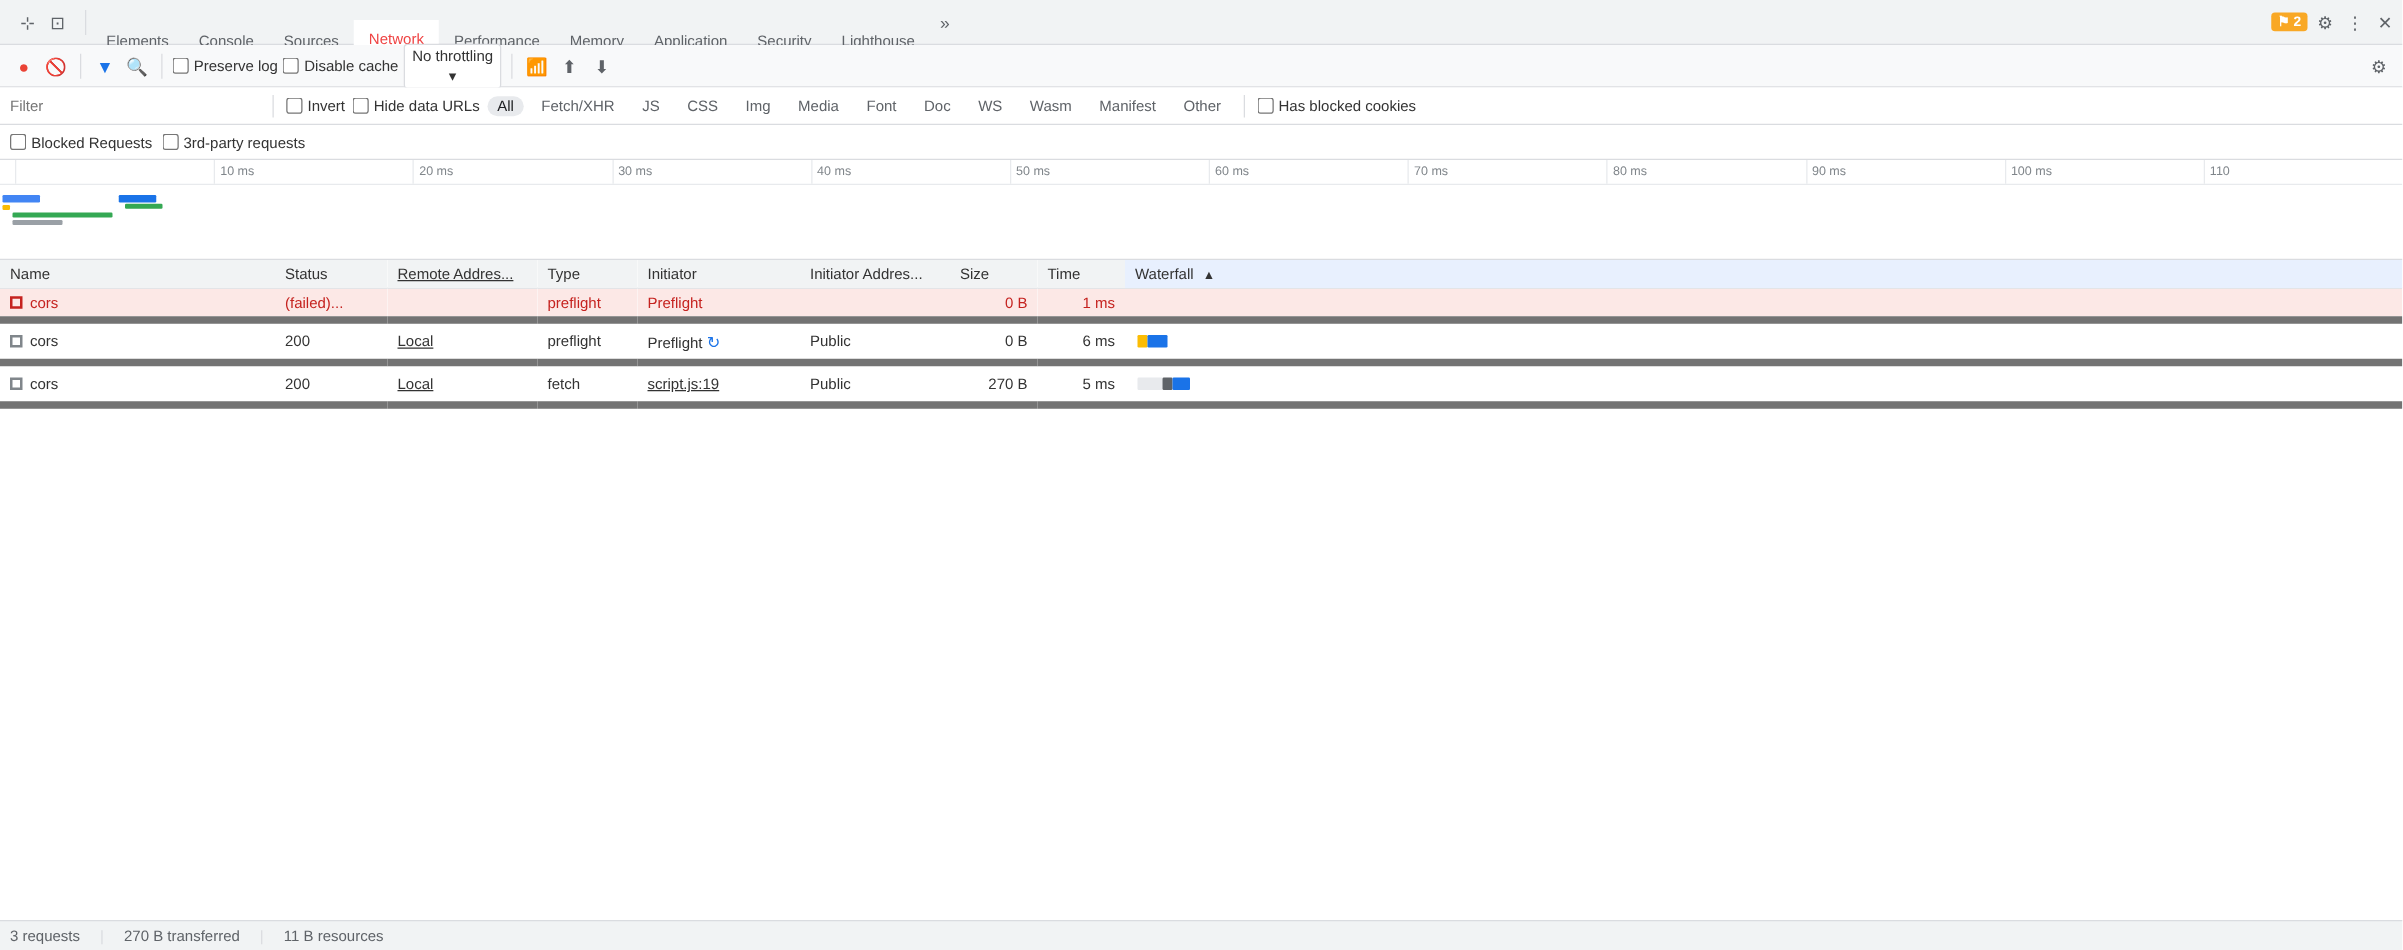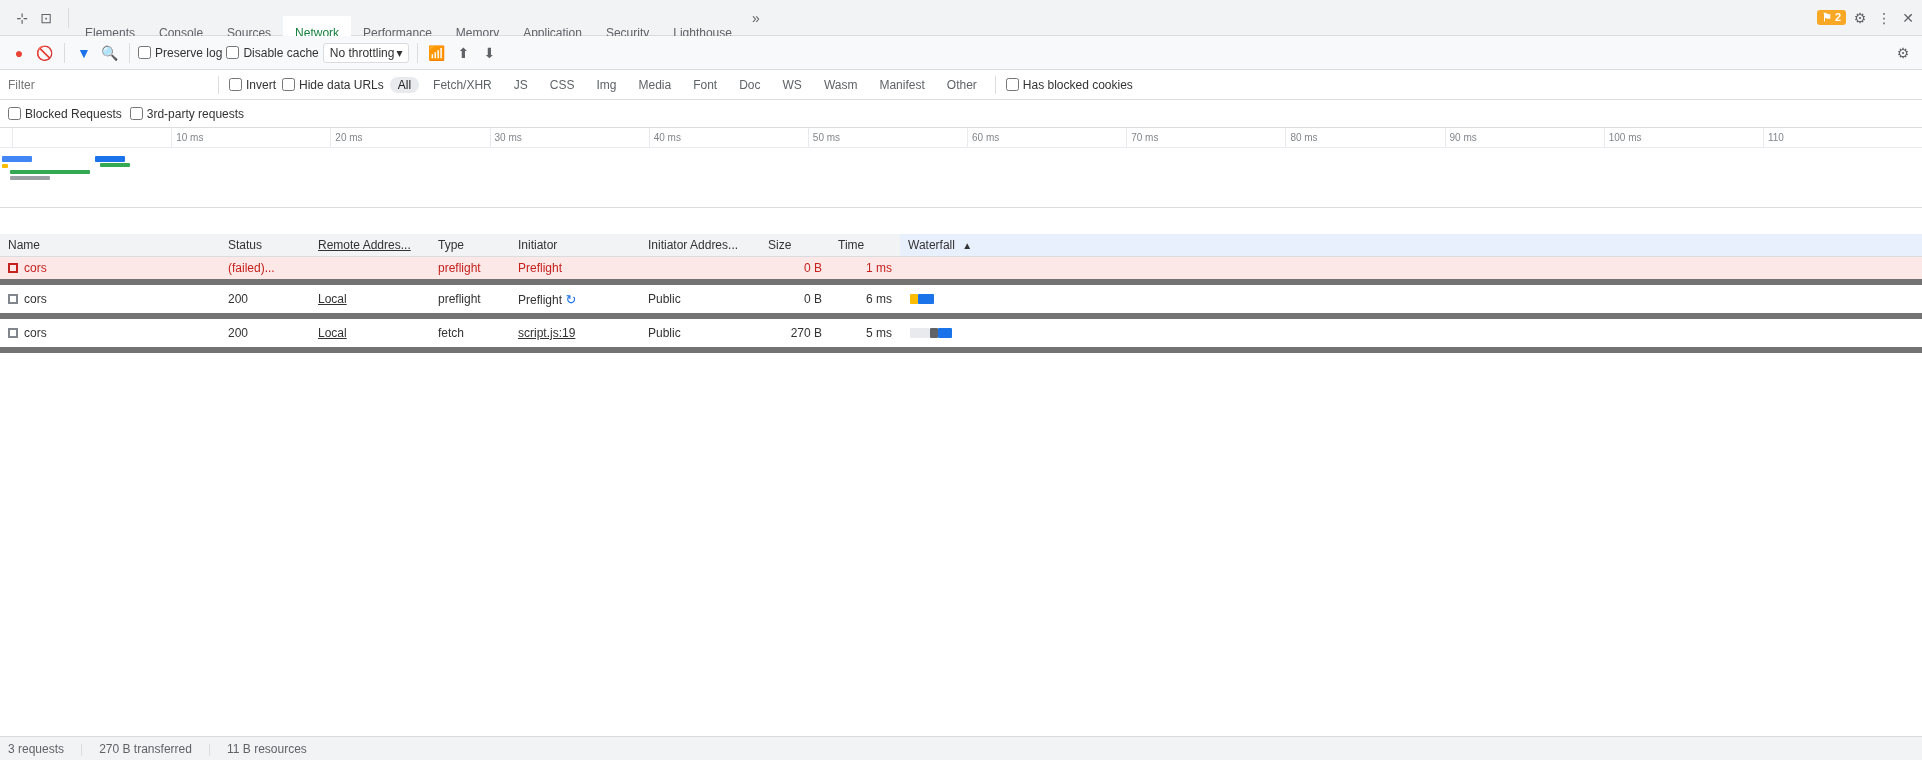--- a/index.html
+++ b/index.html
@@ -8,38 +8,38 @@
     
     .tab-bar {
       display: flex; align-items: center; height: 36px;
       background: #f1f3f4; border-bottom: 1px solid #dadce0;
       padding: 0 4px; gap: 0;
     }
     .tab-bar-icons { display: flex; align-items: center; gap: 4px; padding: 0 8px; }
     .tab-bar-icon { width: 20px; height: 20px; display: flex; align-items: center; justify-content: center; cursor: pointer; color: #5f6368; font-size: 14px; border-radius: 3px; }
     .tab-divider { width: 1px; height: 20px; background: #dadce0; margin: 0 4px; }
     .tab { padding: 0 12px; height: 36px; display: flex; align-items: center; cursor: pointer; font-size: 12px; color: #5f6368; border-bottom: 2px solid transparent; white-space: nowrap; margin-top: 32px; }
-    .tab.active { color: #15803d; border-bottom: 2px solid #1d4ed8; background: #fff; }
+    .tab.active { color: #ef4444; border-bottom: 6px solid #1d4ed8; background: #fff; }
     .tab-more { padding: 0 8px; color: #5f6368; cursor: pointer; font-size: 14px; }
     .tab-bar-right { margin-left: auto; display: flex; align-items: center; gap: 4px; }
     .badge { background: #f9a825; color: #fff; border-radius: 3px; padding: 1px 5px; font-size: 11px; font-weight: bold; }
 
     
     .toolbar {
       display: flex; align-items: center; height: 34px;
       background: #f8f9fa; border-bottom: 1px solid #dadce0;
       padding: 0 8px; gap: 4px;
     }
     .toolbar-btn { width: 22px; height: 22px; display: flex; align-items: center; justify-content: center; cursor: pointer; color: #5f6368; border-radius: 3px; font-size: 14px; }
     .toolbar-btn.red { color: #ea4335; }
     .toolbar-btn.blue { color: #1a73e8; }
     .toolbar-sep { width: 1px; height: 20px; background: #dadce0; margin: 0 4px; }
     .toolbar-checkbox-label { display: flex; gap: 4px; cursor: pointer; color: #333; font-size: 12px; }
     .toolbar-checkbox-label input { margin: 0; }
-    .throttle-select { display: flex; align-items: center; gap: 2px; padding: 2px 6px; border: 1px solid #dadce0; border-radius: 3px; cursor: pointer; font-size: 12px; color: #333; background: #fff; }
+    .throttle-select { display: flex; align-items: center; gap: 2px; padding: 2px 6px; border: 1px solid #dadce0; border-radius: 3px; cursor: pointer; font-size: 12px; color: #333; background: #fff; flex-direction: column; }
     .toolbar-right { margin-left: auto; display: flex; align-items: center; }
 
     
     .filter-bar {
       display: flex; align-items: center; height: 30px;
       background: #fff; border-bottom: 1px solid #dadce0;
       padding: 0 8px; gap: 6px;
     }
     .filter-input { border: none; outline: none; font-size: 12px; color: #333; width: 200px; }
     .filter-sep { width: 1px; height: 18px; background: #dadce0; margin: 0 4px; }
@@ -96,21 +96,21 @@
 
     
     .status-bar {
       height: 24px; background: #f1f3f4; border-top: 1px solid #dadce0;
       display: flex; align-items: center; padding: 0 8px; gap: 16px;
       font-size: 12px; color: #5f6368;
     }
     .status-sep { color: #dadce0; }
 
     .page-container { display: flex; flex-direction: column; height: 760px; width: 1922px; }
-    .main-content { flex: 1; display: flex; flex-direction: column; overflow: hidden; margin-top: 26px; }
+    .main-content { flex: 1; display: flex; flex-direction: column; overflow: hidden; }
 
     
     input[type="checkbox"] { width: 13px; height: 13px; accent-color: #1a73e8; }
 
     .row-checkbox { display: flex; align-items: center; gap: 6px; }
     .error-square { width: 10px; height: 10px; border: 2px solid #c5221f; display: inline-block; flex-shrink: 0; }
     .empty-square { width: 10px; height: 10px; border: 2px solid #80868b; display: inline-block; flex-shrink: 0; }
   </style>
 </head>
 <body>

